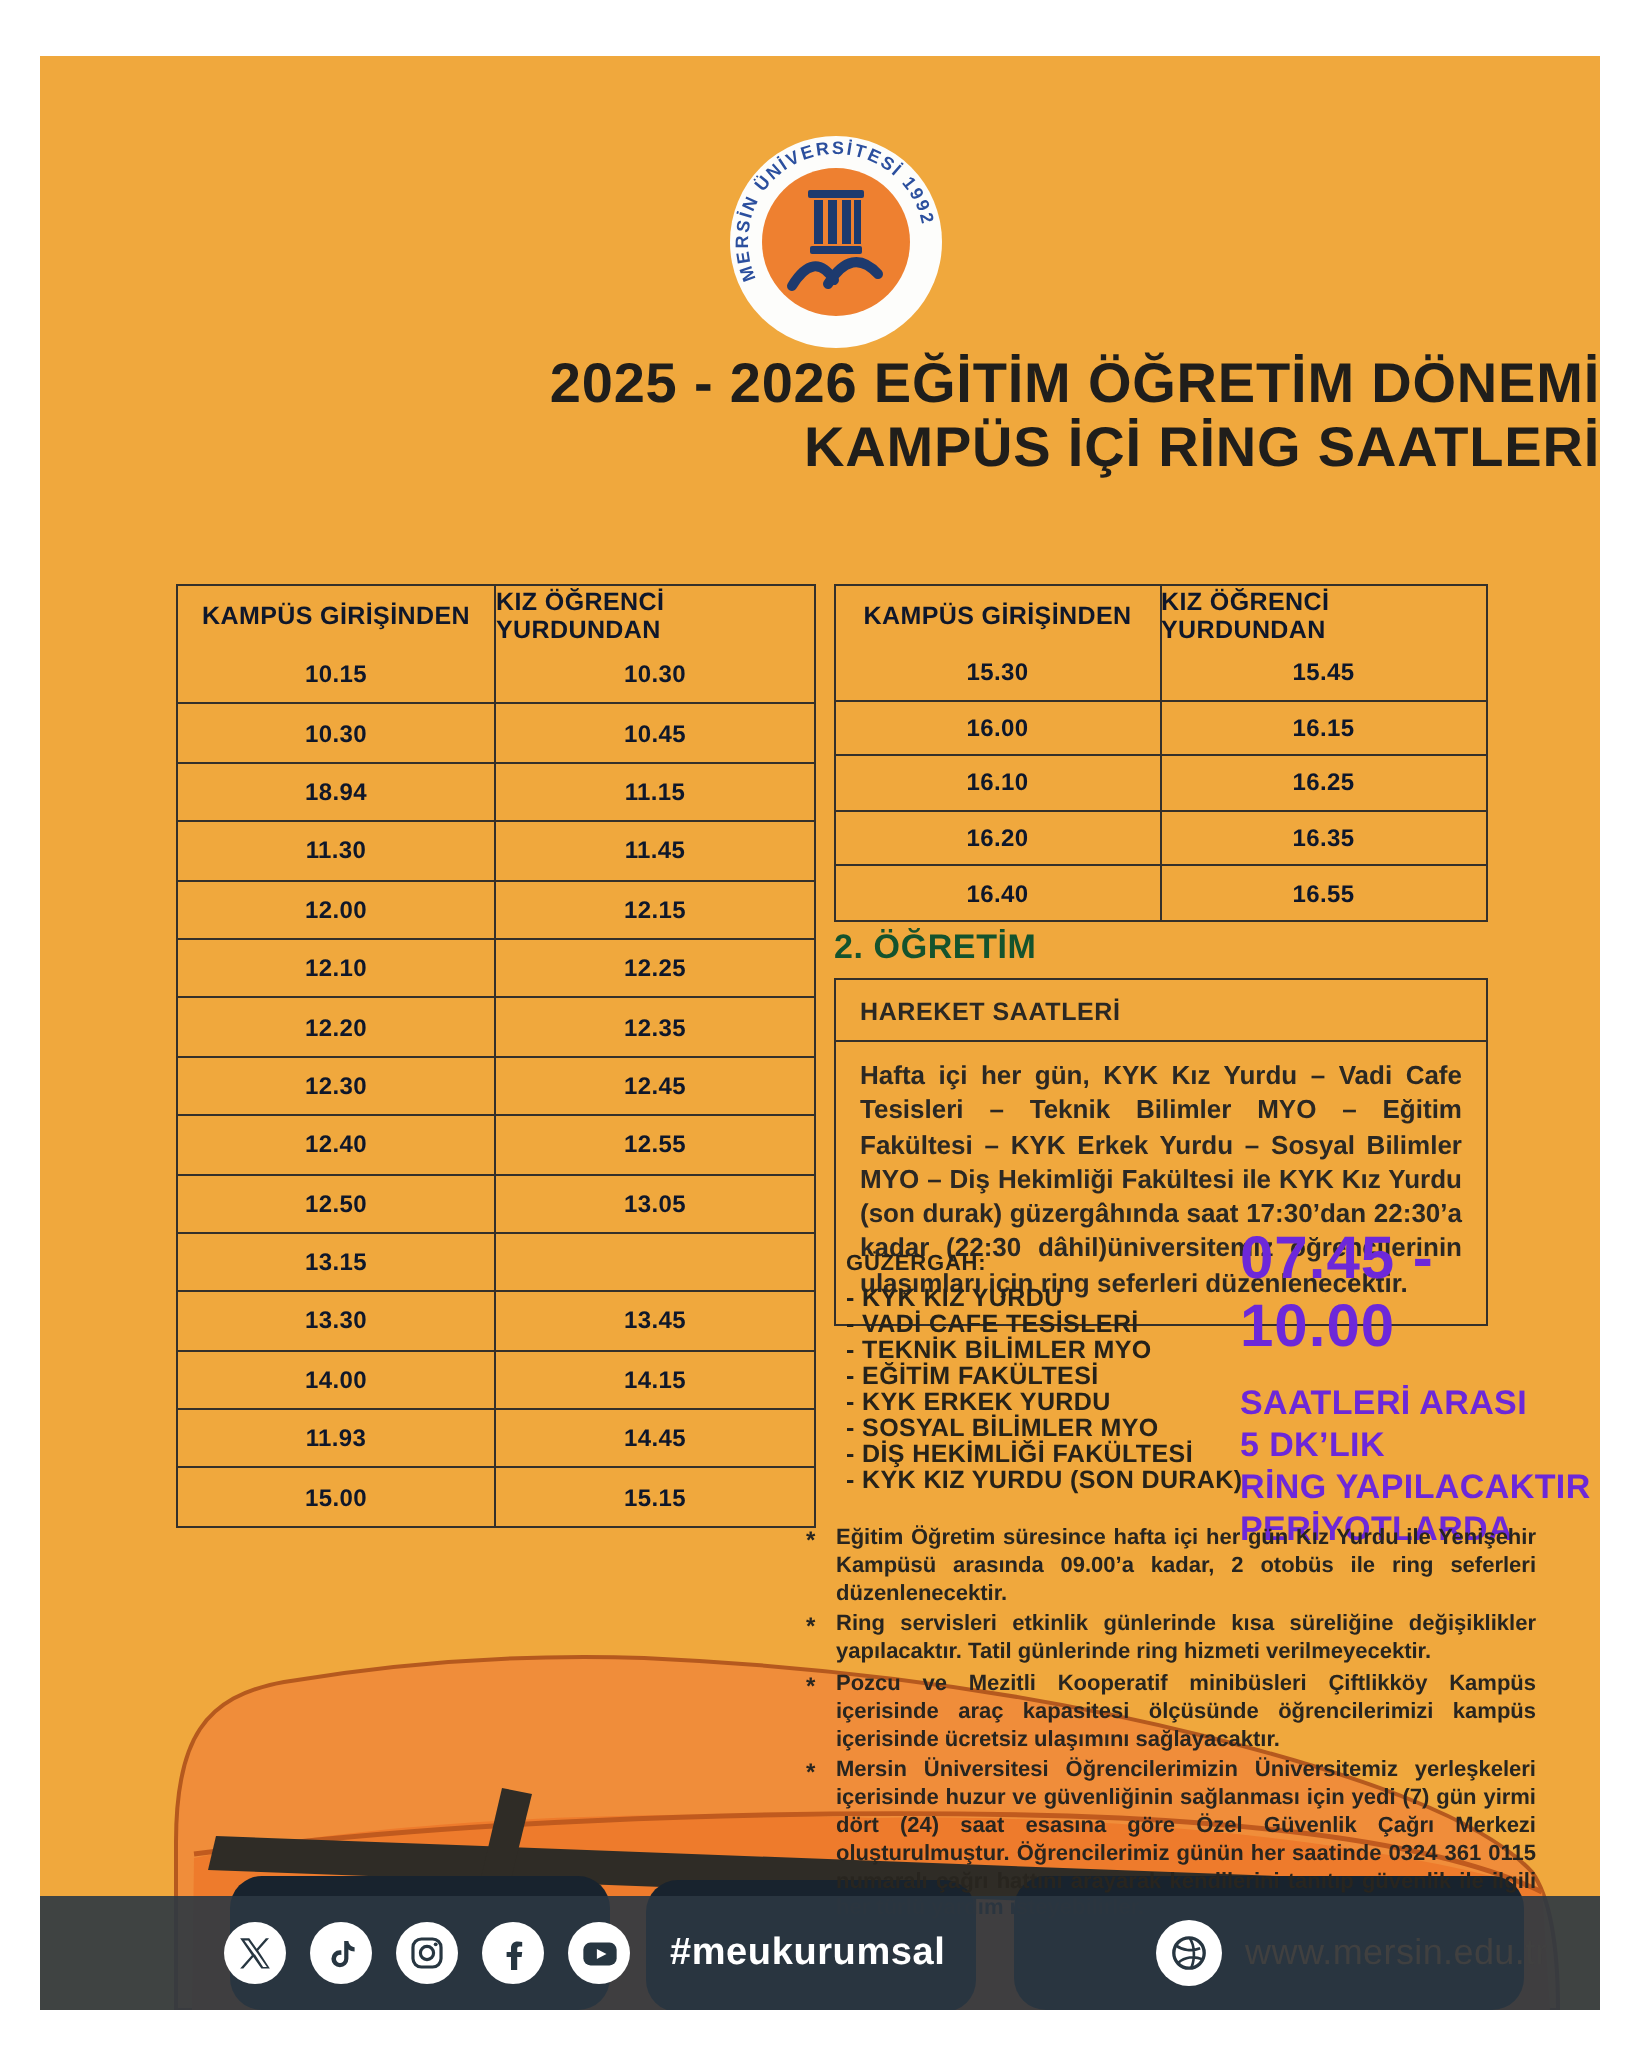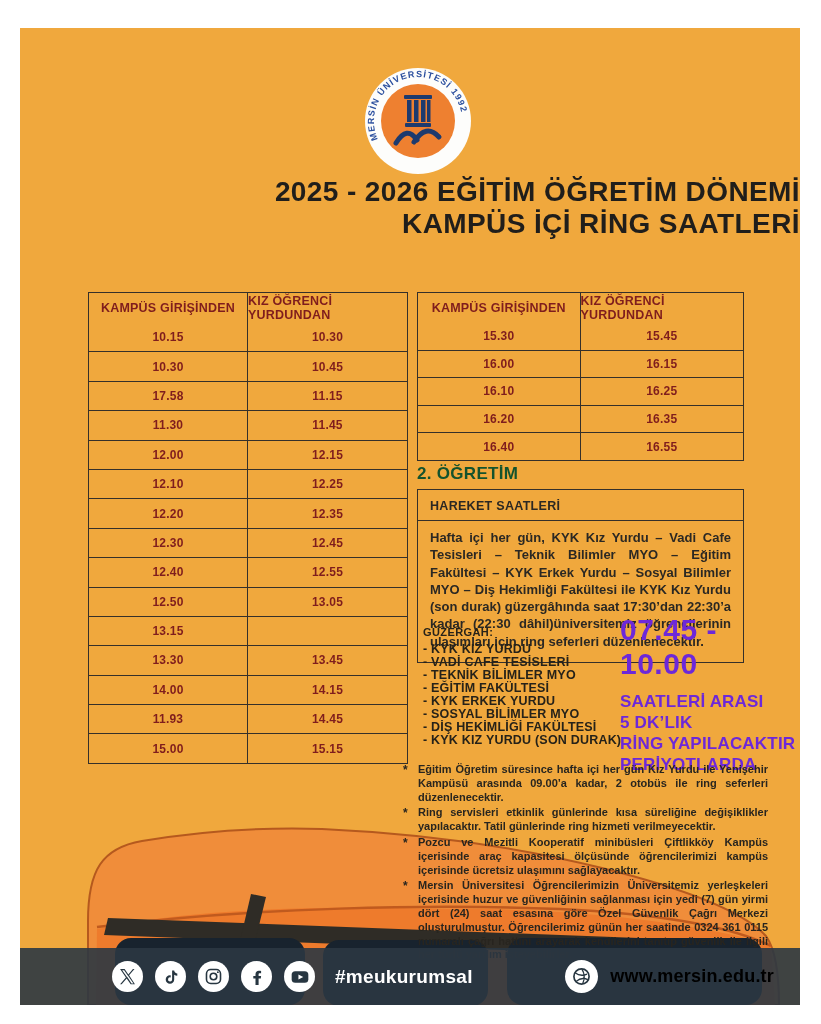--- a/index.html
+++ b/index.html
@@ -9,21 +9,21 @@
   #poster{position:absolute;left:20px;top:28px;width:780px;height:977px;background:#f0a83d;overflow:hidden;}
 
   
   .logo{position:absolute;left:344px;top:39px;width:108px;height:108px;}
 
   
   .title{position:absolute;left:0;top:148px;width:100%;text-align:right;
          font-size:28px;line-height:32px;font-weight:800;color:#201e1b;letter-spacing:.4px;}
 
   
-  .ttable{position:absolute;border:1.6px solid #35302a;color:#7f1d1d;}
+  .ttable{position:absolute;border:1.6px solid #35302a;color:#0f172a;}
   .ttable .row{display:grid;grid-template-columns:1fr 1fr;}
   .ttable .row + .row{border-top:1.5px solid #35302a;}
   .ttable .cell{height:var(--rh);display:flex;align-items:center;justify-content:center;
                 font-size:12px;font-weight:700;letter-spacing:.2px;}
   .ttable .cell:first-child{border-right:1.5px solid #35302a;}
   .ttable .head .cell{height:30px;font-size:12.5px;font-weight:800;}
   #table-left{left:68px;top:264px;width:320px;--rh:28.4px;}
   #table-right{left:397px;top:264px;width:327px;--rh:26.6px;}
 
   
@@ -55,21 +55,21 @@
 
   
   .footerbar{position:absolute;left:0;top:920px;width:780px;height:57px;
              background:rgba(43,55,67,.9);display:flex;align-items:center;padding-left:92px;}
   .soc{width:31px;height:31px;border-radius:50%;background:#ffffff;display:grid;place-items:center;
        margin-right:12px;flex:0 0 auto;}
   .soc svg{display:block;}
   .hashtag{color:#ffffff;font-size:19px;font-weight:600;letter-spacing:.3px;margin-left:8px;}
   .webwrap{margin-left:auto;display:flex;align-items:center;margin-right:26px;}
   .globe{width:33px;height:33px;border-radius:50%;background:#ffffff;display:grid;place-items:center;margin-right:12px;}
-  .website{color:#000000;font-size:18px;font-weight:700;letter-spacing:.2px;}
+  .website{color:#404040;font-size:18px;font-weight:400;letter-spacing:.2px;}
 </style>
 </head>
 <body>
 
 <div id="stage">
   <div id="poster">
 
     <svg id="bus" viewBox="0 0 780 977" aria-hidden="true">
       <path d="M 68 977 L 68 893 C 68 842 82 820 122 813 C 182 803 242 799 302 801
                C 412 806 502 820 582 840 C 662 860 722 882 746 908 C 756 922 759 948 759 977 Z" fill="#f08d3a" stroke="#b5591e" stroke-width="2"></path>
@@ -121,21 +121,21 @@
             <div class="cell">10.15</div>
             <div class="cell">10.30</div>
           </div>
 
           <div class="row">
             <div class="cell">10.30</div>
             <div class="cell">10.45</div>
           </div>
 
           <div class="row">
-            <div class="cell">17.58</div>
+            <div class="cell">18.94</div>
             <div class="cell">11.15</div>
           </div>
 
           <div class="row">
             <div class="cell">11.30</div>
             <div class="cell">11.45</div>
           </div>
 
           <div class="row">
             <div class="cell">12.00</div>

